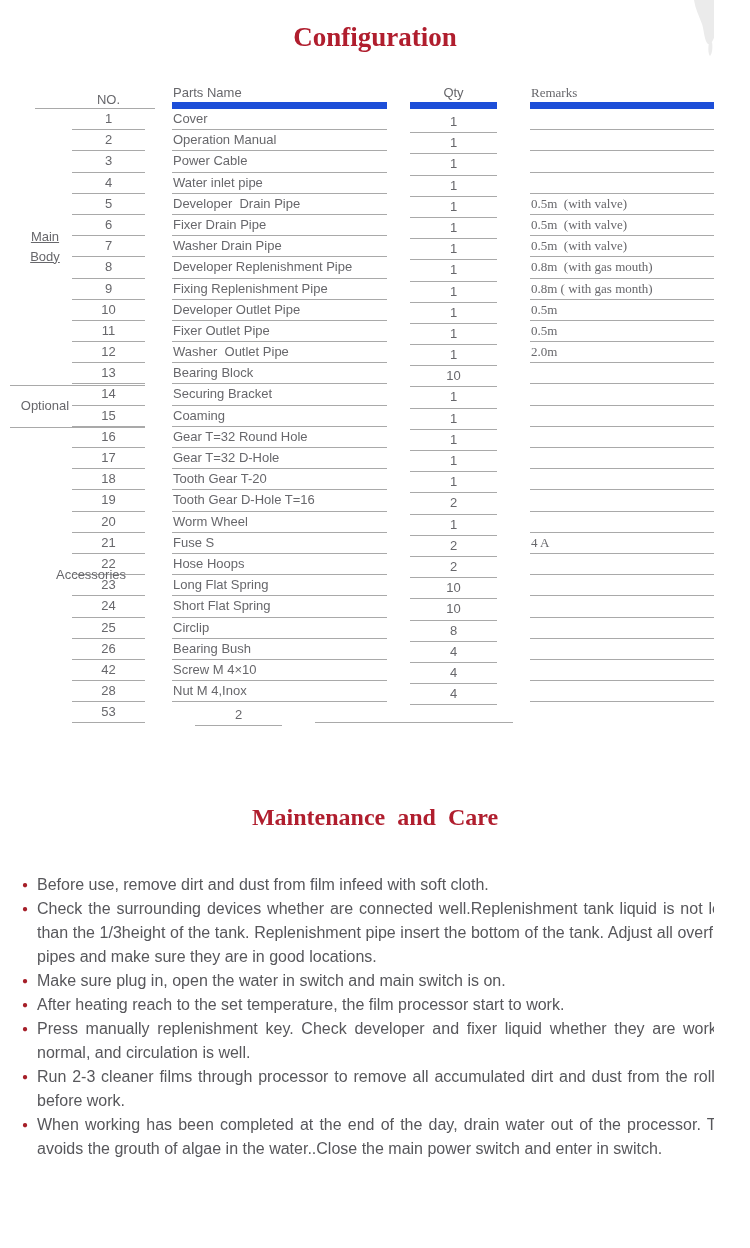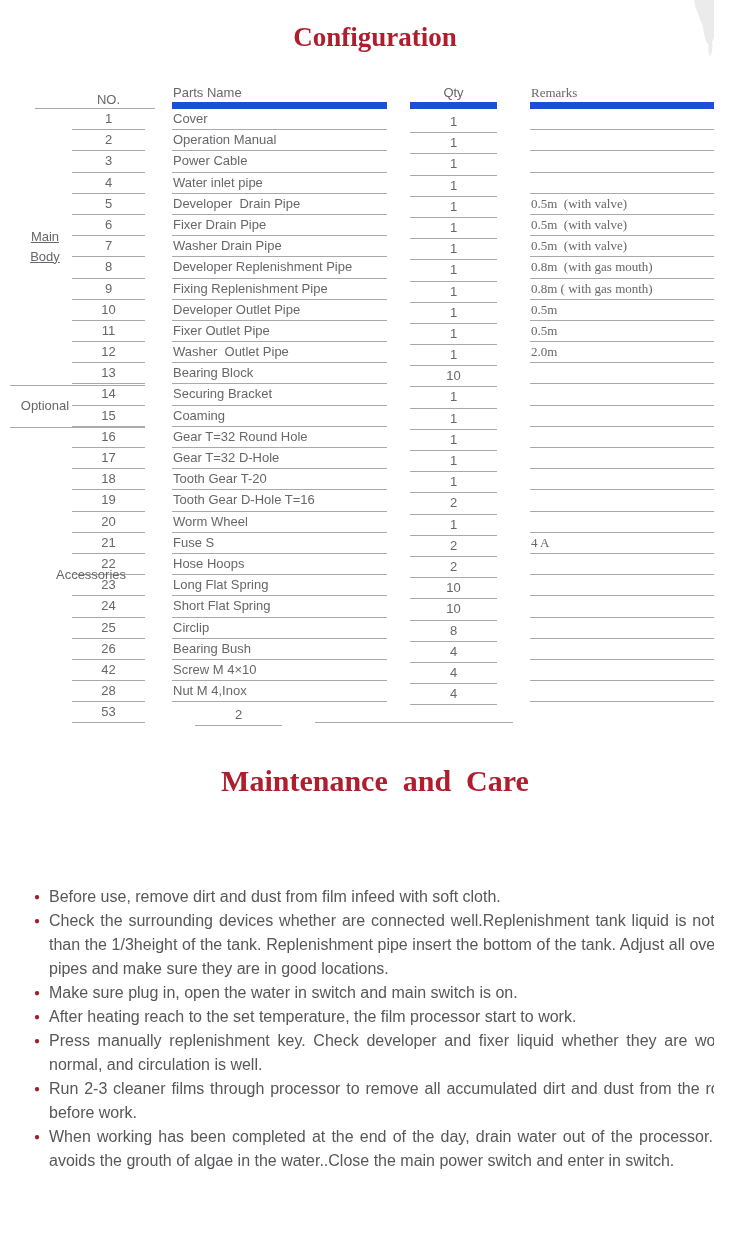--- a/index.html
+++ b/index.html
@@ -4,21 +4,21 @@
 <style>
   html,body { margin:0; padding:0; background:#ffffff; }
   body { width:750px; height:1248px; font-family:"Liberation Sans", sans-serif; }
   .page { position:relative; width:714px; height:1248px; background:#fff; overflow:hidden; }
 
   .watermark { position:absolute; left:650px; top:0; width:100px; height:110px; }
 
   .big-title { position:absolute; left:0; width:750px; text-align:center; margin:0;
     font-family:"Liberation Serif", serif; font-weight:bold; color:#b01e2e; }
   #config-title { top:22px; font-size:27px; }
-  #maint-title  { top:764px; font-size:30px; white-space:pre; }
+  #maint-title  { top:804px; font-size:24px; white-space:pre; }
 
   
   .tbl { position:absolute; left:10px; top:88px; width:718px; height:648px;
     font-size:13px; color:#67676b; }
   .hdr-row, .row { display:flex; }
   .hdr-row { height:21px; align-items:flex-end; line-height:19px; }
   .c-grp  { width:62px;  flex:none; }
   .c-no   { width:73px;  flex:none; text-align:center; }
   .c-sp1  { width:27px;  flex:none; }
   .c-parts{ width:215px; flex:none; white-space:pre; padding-left:1px; box-sizing:border-box; }
@@ -35,21 +35,21 @@
   .row { height:21.2px; }
   .row .c-no, .row .c-parts, .row .c-qty, .row .c-rem {
     border-bottom:1px solid #a9a9a9; box-sizing:border-box; line-height:20.5px; }
   .row .c-qty { transform:translateY(3px); }
 
   .grp-label { position:absolute; left:0; width:70px; display:flex; align-items:center;
     justify-content:center; text-align:center; white-space:pre-line; line-height:20px; }
   .grp-sep { position:absolute; left:0; width:135px; height:0; border-top:1px solid #a9a9a9; }
 
   
-  .bullets { position:absolute; left:18px; top:869px; width:715px; margin:16px; padding:0;
+  .bullets { position:absolute; left:18px; top:869px; width:715px; margin:4px; padding:0;
     list-style:none; font-size:16px; line-height:24px; color:#57575b;
     text-align:justify; }
   .bullets li { position:relative; padding-left:15px; }
   .bullets li::before { content:"●"; position:absolute; left:0; top:0; font-size:10px;
     color:#a61f29; }
 </style>
 </head>
 <body>
 
 <div class="page">

